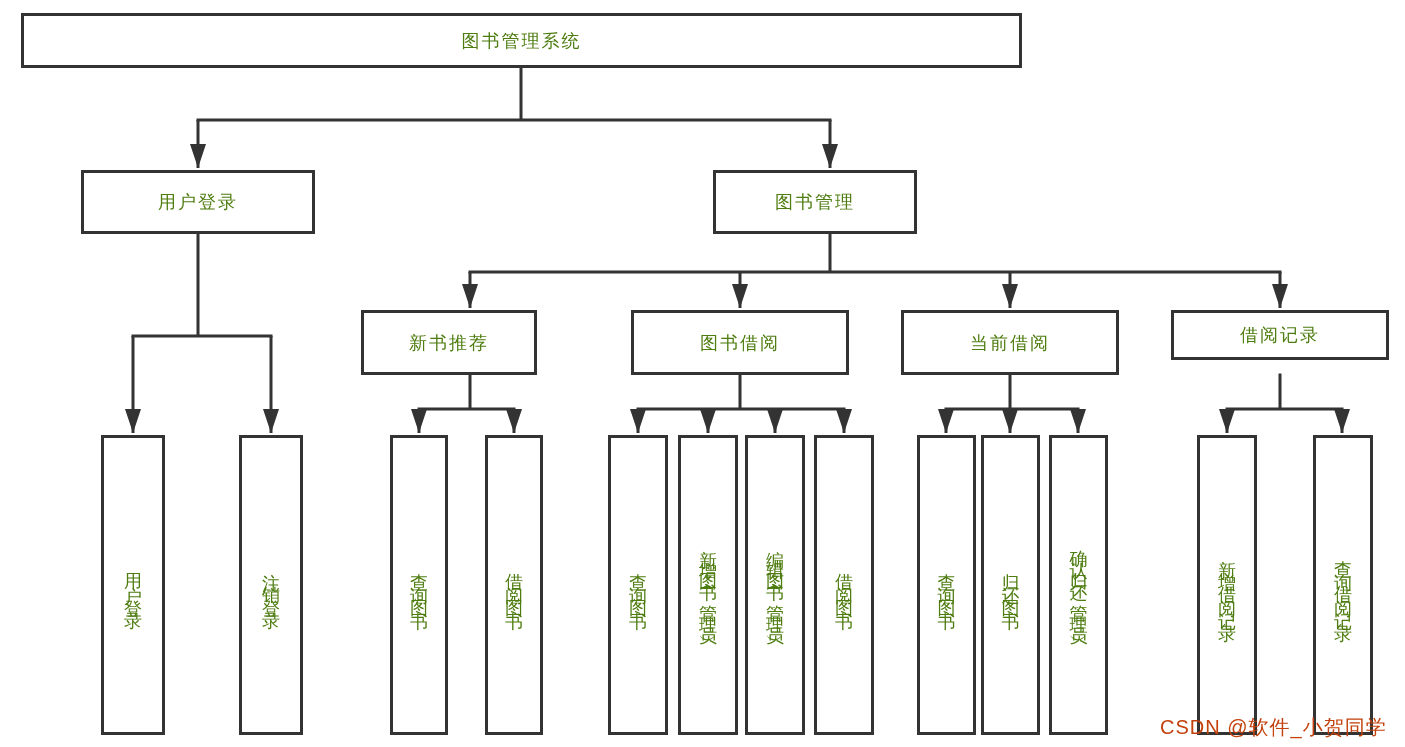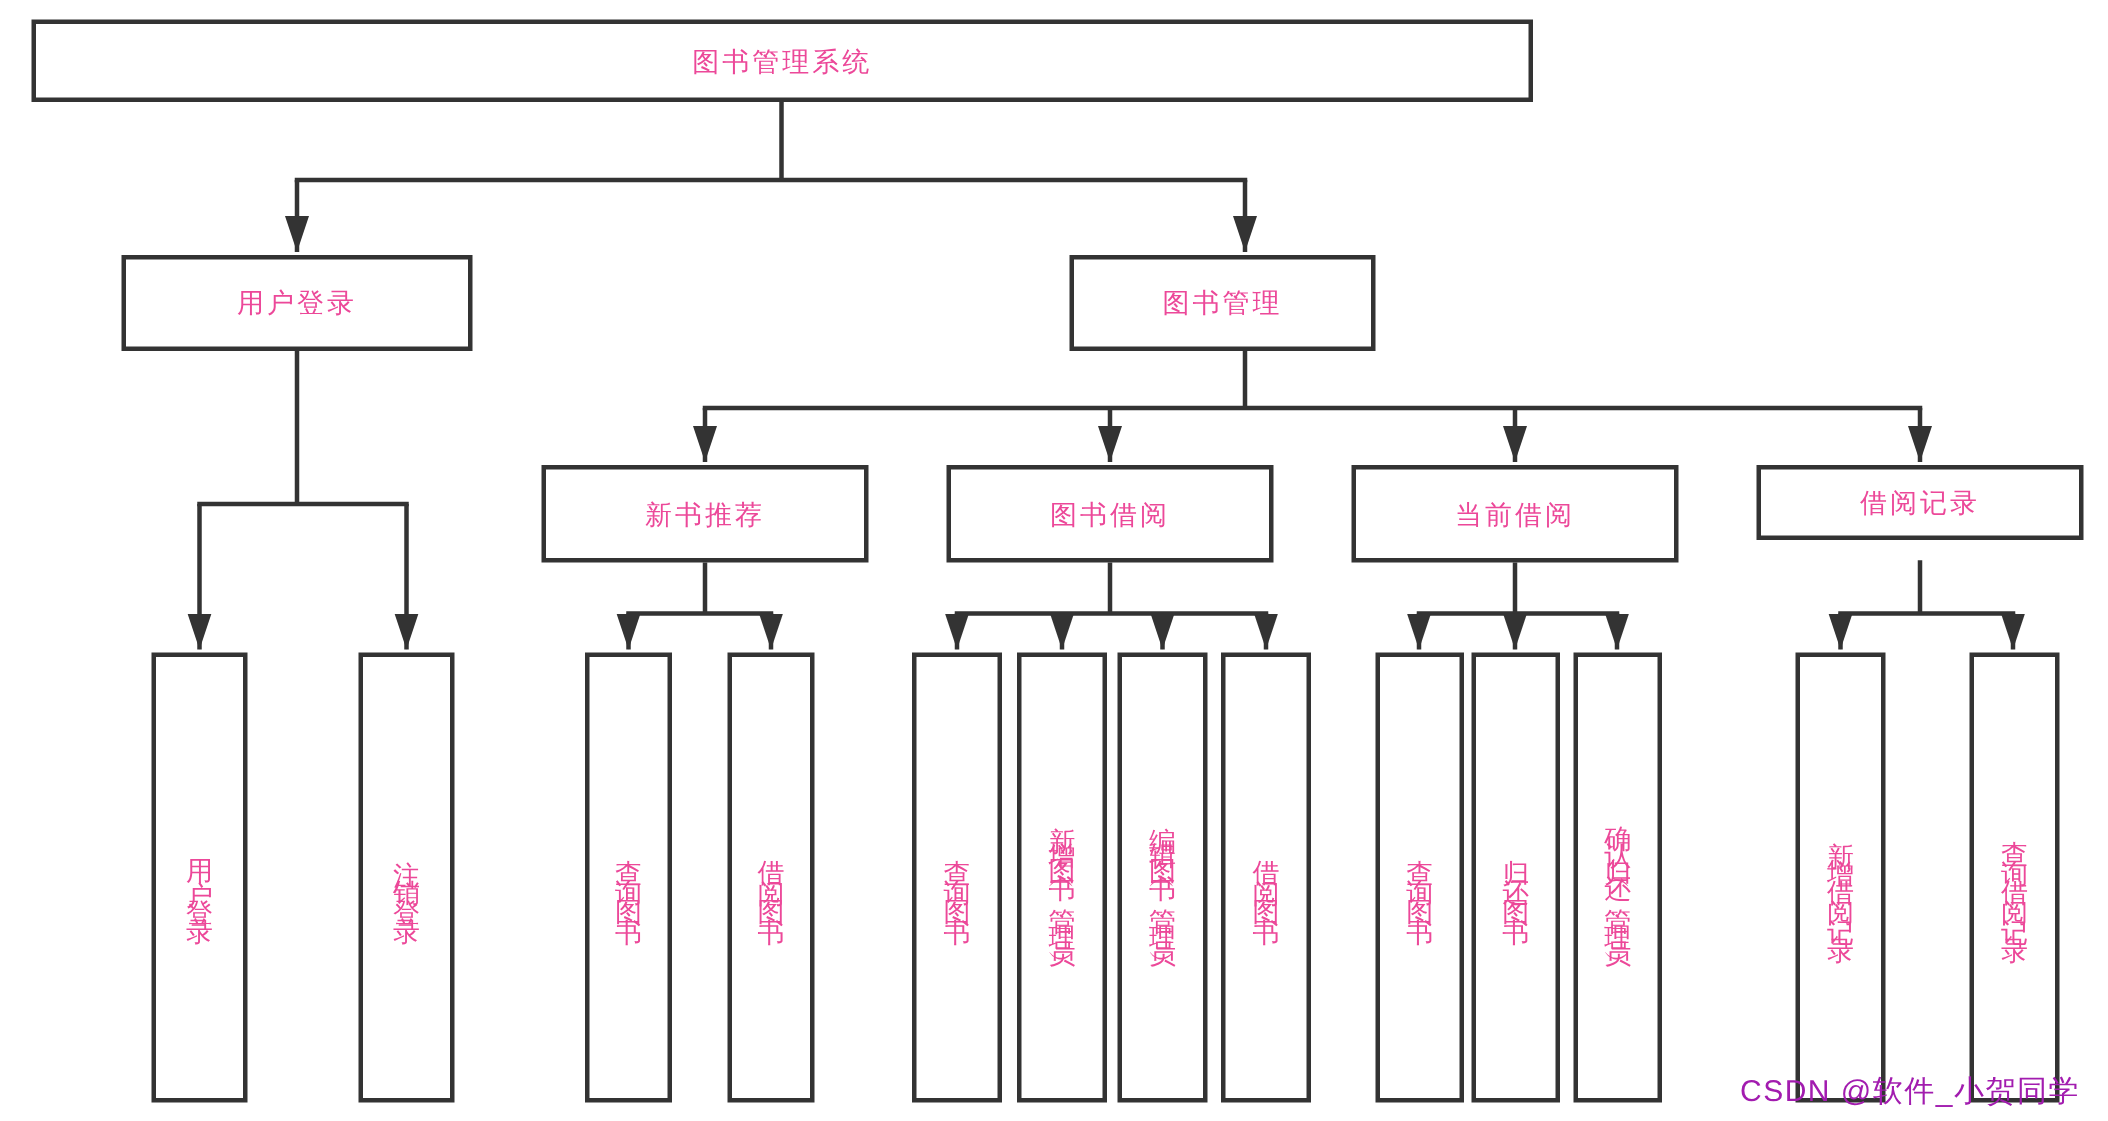--- a/index.html
+++ b/index.html
@@ -18,40 +18,40 @@
     pointer-events: none;
   }
   .box {
     position: absolute;
     box-sizing: border-box;
     border: 3px solid #333333;
     background: #ffffff;
     display: flex;
     align-items: center;
     justify-content: center;
-    color: #ec4899;
+    color: #4d7c0f;
     font-size: 18px;
     letter-spacing: 2px;
     text-align: center;
     line-height: 1;
     z-index: 2;
   }
   .box.v {
     writing-mode: vertical-rl;
     text-orientation: mixed;
     letter-spacing: 13px;
     padding: 6px 0;
   }
   .box.v.long { letter-spacing: 11px; }
   #watermark {
     position: absolute;
     left: 1160px;
     top: 714px;
     font-size: 20px;
-    color: #a21caf;
+    color: #c2410c;
     letter-spacing: 1px;
     white-space: nowrap;
     z-index: 5;
   }
 </style>
 </head>
 <body>
 
 <div id="stage">
 
@@ -92,21 +92,21 @@
     <line x1="1078" y1="409" x2="1078" y2="433" stroke="#333333" stroke-width="3" marker-end="url(#arw)"></line>
     <line x1="1227" y1="409" x2="1227" y2="433" stroke="#333333" stroke-width="3" marker-end="url(#arw)"></line>
     <line x1="1342" y1="409" x2="1342" y2="433" stroke="#333333" stroke-width="3" marker-end="url(#arw)"></line>
   </svg>
 
   <div class="box" style="left:21px; top:13px; width:1001px; height:55px;">图书管理系统</div>
 
   <div class="box" style="left:81px; top:170px; width:234px; height:64px;">用户登录</div>
   <div class="box" style="left:713px; top:170px; width:204px; height:64px;">图书管理</div>
 
-  <div class="box" style="left:361px; top:310px; width:218px; height:65px;">新书推荐</div>
+  <div class="box" style="left:361px; top:310px; width:176px; height:65px;">新书推荐</div>
   <div class="box" style="left:901px; top:310px; width:218px; height:65px;">当前借阅</div>
   <div class="box" style="left:631px; top:310px; width:218px; height:65px;">图书借阅</div>
   <div class="box" style="left:1171px; top:310px; width:218px; height:50px;">借阅记录</div>
 
   <div class="box v" style="left:101px; top:435px; width:64px; height:300px;">用户登录</div>
   <div class="box v" style="left:239px; top:435px; width:64px; height:300px;">注销登录</div>
 
   <div class="box v" style="left:390px; top:435px; width:58px; height:300px;">查询图书</div>
   <div class="box v" style="left:485px; top:435px; width:58px; height:300px;">借阅图书</div>
 

